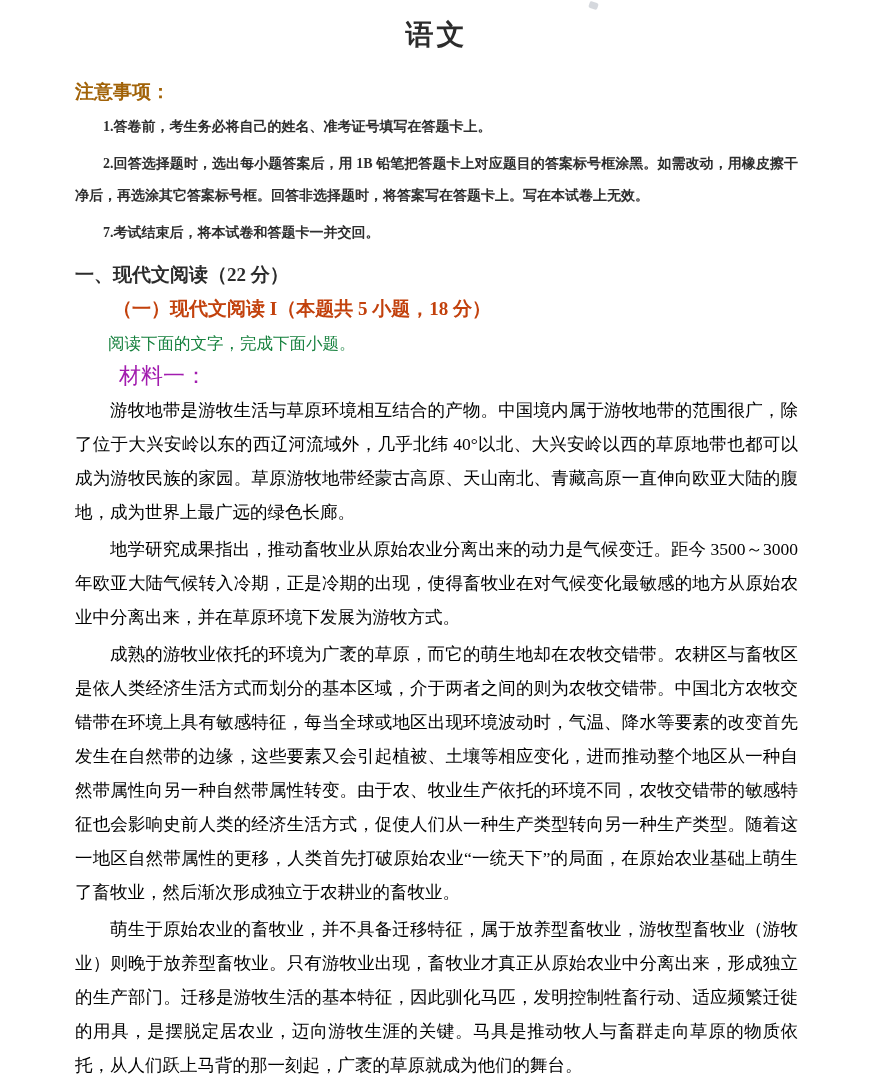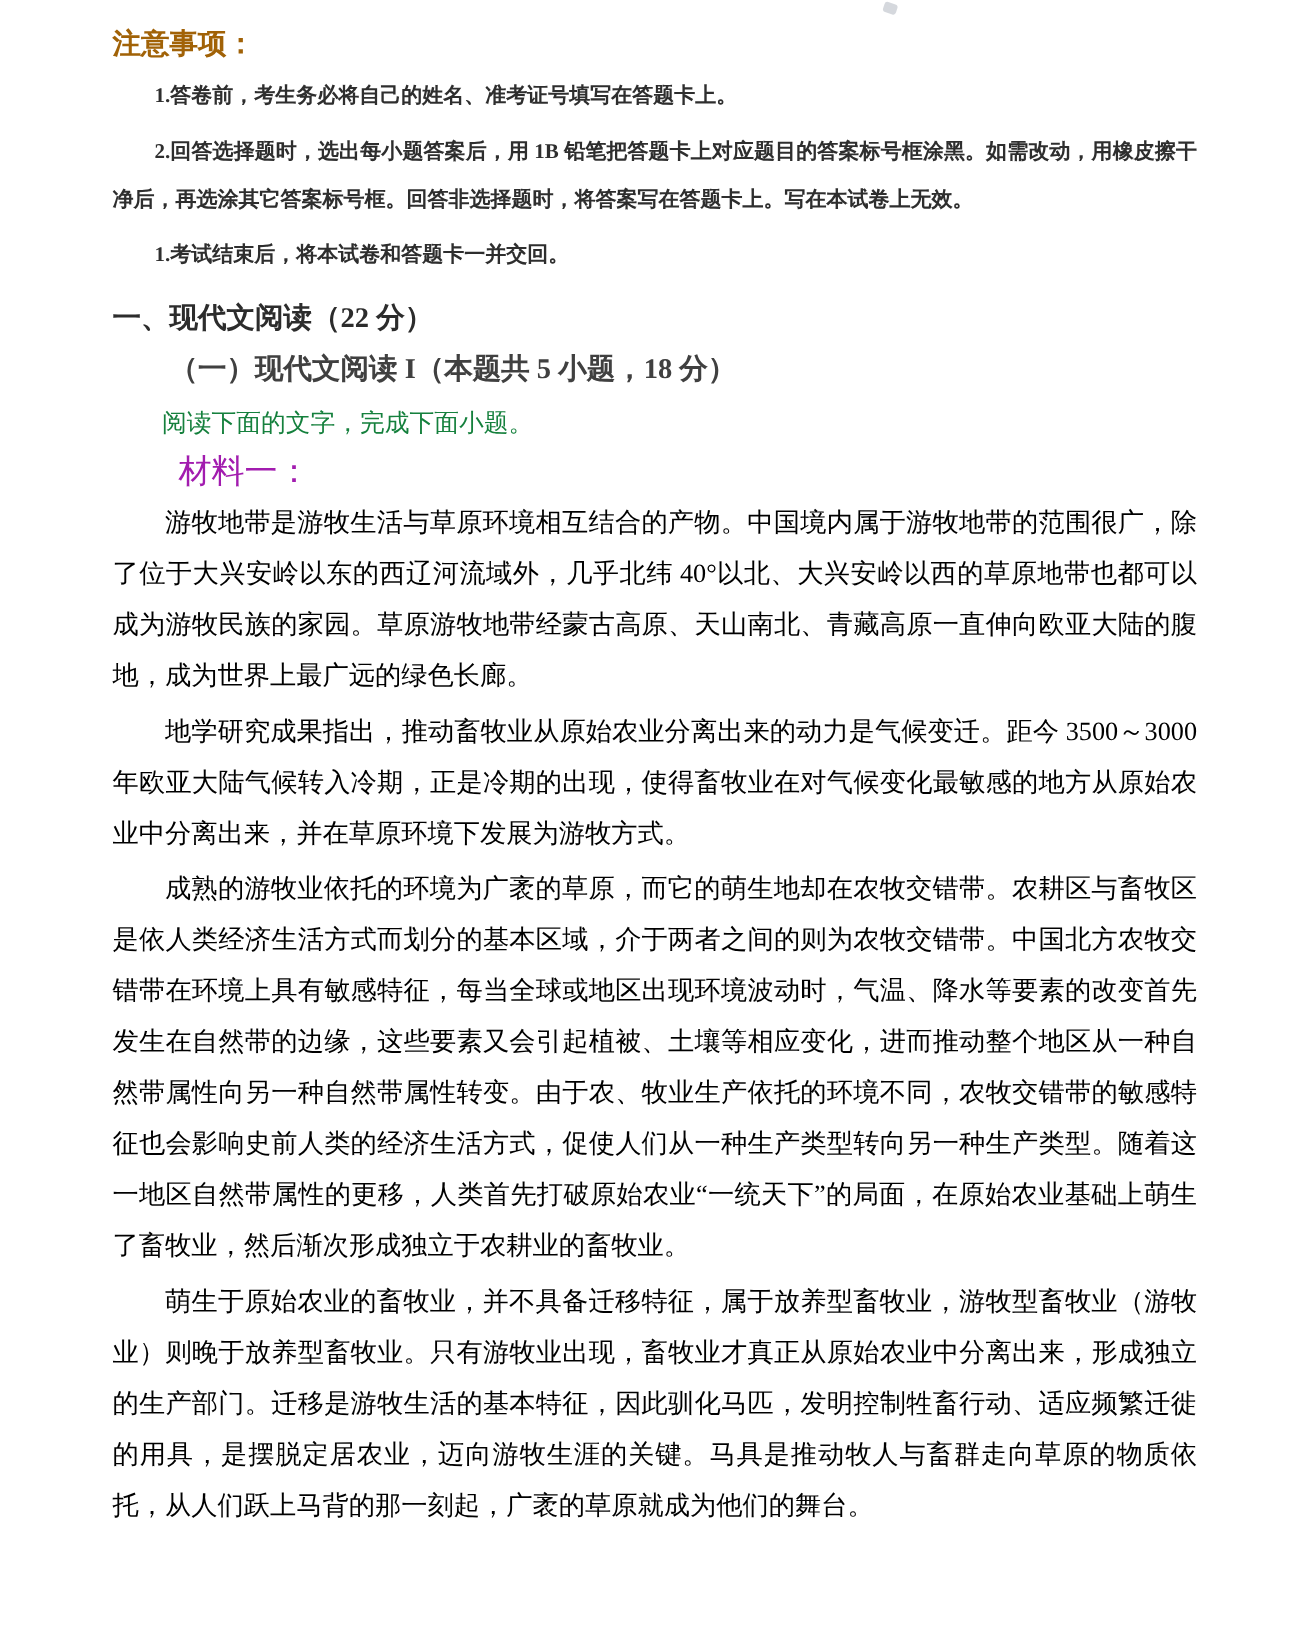--- a/index.html
+++ b/index.html
@@ -61,21 +61,21 @@
     margin: 11px 0 0 0;
     font-size: 19px;
     font-weight: 700;
     color: #2c2c2c;
     line-height: 30px;
   }
   .section-subheading {
     margin: 4px 0 0 0;
     font-size: 19px;
     font-weight: 700;
-    color: #404040;
+    color: #c2410c;
     line-height: 30px;
     text-indent: 2em;
   }
   .instruction {
     margin: 6px 0 0 0;
     font-size: 16.5px;
     color: #15803d;
     line-height: 28px;
     text-indent: 2em;
   }
@@ -95,26 +95,27 @@
     text-align: justify;
   }
 </style>
 </head>
 <body>
 
 <div class="scan-artifact"></div>
 
 <div class="page">
 
+  <h1 class="paper-title">语文</h1>
 
   <div>
     <div class="notice-heading">注意事项：</div>
     <p class="notice-item">1.答卷前，考生务必将自己的姓名、准考证号填写在答题卡上。</p>
     <p class="notice-item">2.回答选择题时，选出每小题答案后，用 1B 铅笔把答题卡上对应题目的答案标号框涂黑。如需改动，用橡皮擦干净后，再选涂其它答案标号框。回答非选择题时，将答案写在答题卡上。写在本试卷上无效。</p>
-    <p class="notice-item">1.考试结束后，将本试卷和答题卡一并交回。</p>
+    <p class="notice-item">7.考试结束后，将本试卷和答题卡一并交回。</p>
   </div>
 
   <div>
     <div class="section-heading">一、现代文阅读（22 分）</div>
     <div class="section-subheading">（一）现代文阅读 I（本题共 5 小题，18 分）</div>
     <p class="instruction">阅读下面的文字，完成下面小题。</p>
     <p class="material-label">材料一：</p>
 
     <p class="material-paragraph">游牧地带是游牧生活与草原环境相互结合的产物。中国境内属于游牧地带的范围很广，除了位于大兴安岭以东的西辽河流域外，几乎北纬 40°以北、大兴安岭以西的草原地带也都可以成为游牧民族的家园。草原游牧地带经蒙古高原、天山南北、青藏高原一直伸向欧亚大陆的腹地，成为世界上最广远的绿色长廊。</p>
     <p class="material-paragraph">地学研究成果指出，推动畜牧业从原始农业分离出来的动力是气候变迁。距今 3500～3000 年欧亚大陆气候转入冷期，正是冷期的出现，使得畜牧业在对气候变化最敏感的地方从原始农业中分离出来，并在草原环境下发展为游牧方式。</p>

